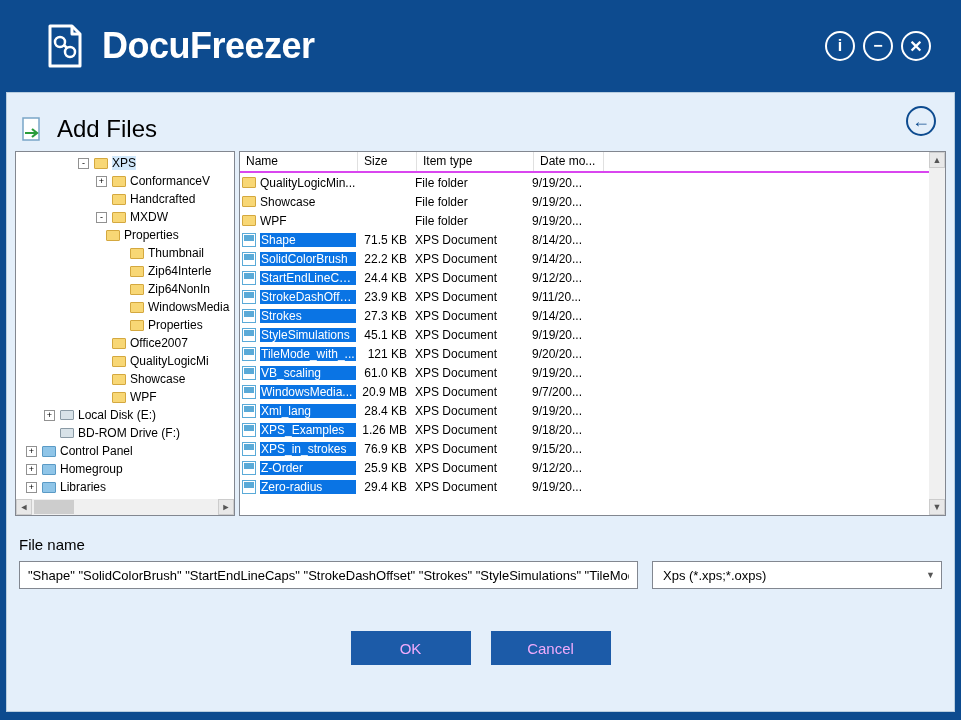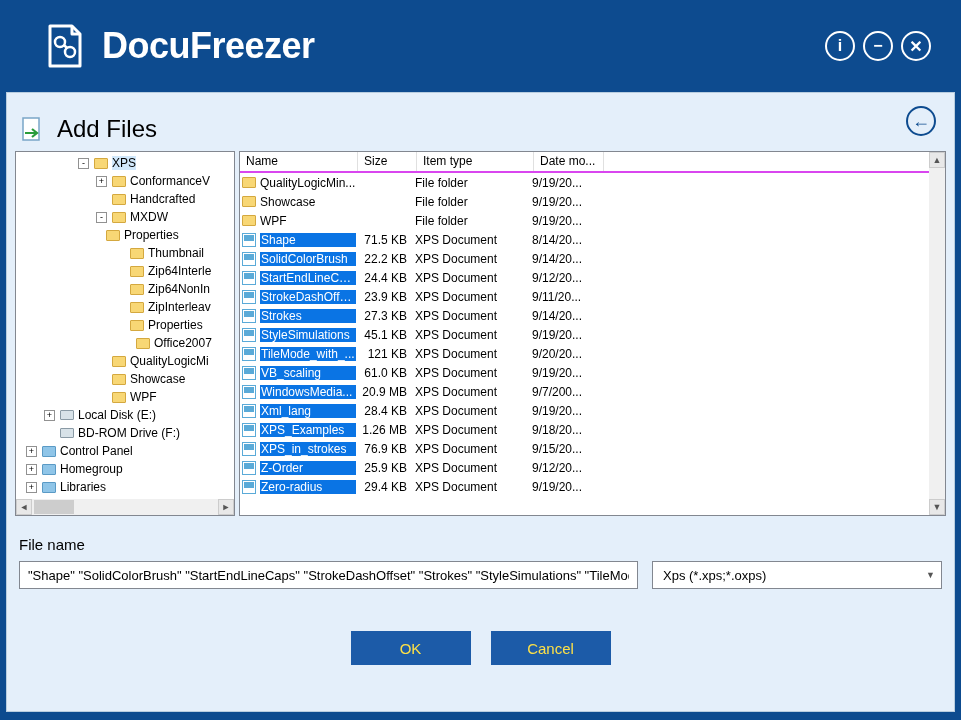--- a/index.html
+++ b/index.html
@@ -49,21 +49,21 @@
   .list-scroll-v { position:absolute; top:0; right:0; bottom:0; width:16px; background:#f0f0f0;}
   .list-scroll-v .arrow{ width:16px; height:16px; background:#e8e8e8; border:1px solid #ccc; display:flex; align-items:center; justify-content:center; font-size:9px; color:#555;}
   .list-scroll-v .arrow.down{ position:absolute; bottom:0;}
   .filename-section { padding: 20px 12px 10px 12px; }
   .filename-label { font-size:15px; color:#000; margin-bottom:8px;}
   .filename-row { display:flex; gap:14px; }
   .filename-input { flex:1; height:28px; border:1px solid #828790; background:#fff; padding:0 8px; font-size:13px; }
   .filetype-select { width:290px; height:28px; border:1px solid #828790; background:#fff; display:flex; align-items:center; justify-content:space-between; padding:0 6px 0 10px; font-size:13px;}
   .filetype-select .dd { font-size:9px; color:#555;}
   .buttons { display:flex; justify-content:center; gap:20px; margin-top:32px;}
-  .btn { width:120px; height:34px; background:#1c5ba8; color:#fde047; border:none; font-size:15px; cursor:pointer; display:flex; align-items:center; justify-content:center;}
+  .btn { width:120px; height:34px; background:#1c5ba8; color:#f0abfc; border:none; font-size:15px; cursor:pointer; display:flex; align-items:center; justify-content:center;}
   .addfiles-icon { width:28px; height:28px; }
 </style>
 </head>
 <body>
 
 <div class="titlebar">
   <div class="brand">
     <svg class="brand-logo" viewBox="0 0 48 48">
       <path d="M10 4 L32 4 L40 12 L40 44 L10 44 Z" fill="none" stroke="#fff" stroke-width="3" stroke-linejoin="round"></path>
       <path d="M32 4 L32 12 L40 12" fill="none" stroke="#fff" stroke-width="3" stroke-linejoin="round"></path>
@@ -149,30 +149,30 @@
             <span class="ticon">
               <span class="folder"></span>
             </span>
             <span class="lbl">Zip64NonIn</span>
           </div>
           <div class="tree-item" style="padding-left: 98px;">
             <span class="toggle blank"></span>
             <span class="ticon">
               <span class="folder"></span>
             </span>
-            <span class="lbl">ZipInterleav</span>
+            <span class="lbl">WindowsMedia</span>
           </div>
           <div class="tree-item" style="padding-left: 98px;">
             <span class="toggle blank"></span>
             <span class="ticon">
               <span class="folder"></span>
             </span>
             <span class="lbl">Properties</span>
           </div>
-          <div class="tree-item" style="padding-left: 104px;">
+          <div class="tree-item" style="padding-left: 80px;">
             <span class="toggle blank"></span>
             <span class="ticon">
               <span class="folder"></span>
             </span>
             <span class="lbl">Office2007</span>
           </div>
           <div class="tree-item" style="padding-left: 80px;">
             <span class="toggle blank"></span>
             <span class="ticon">
               <span class="folder"></span>

